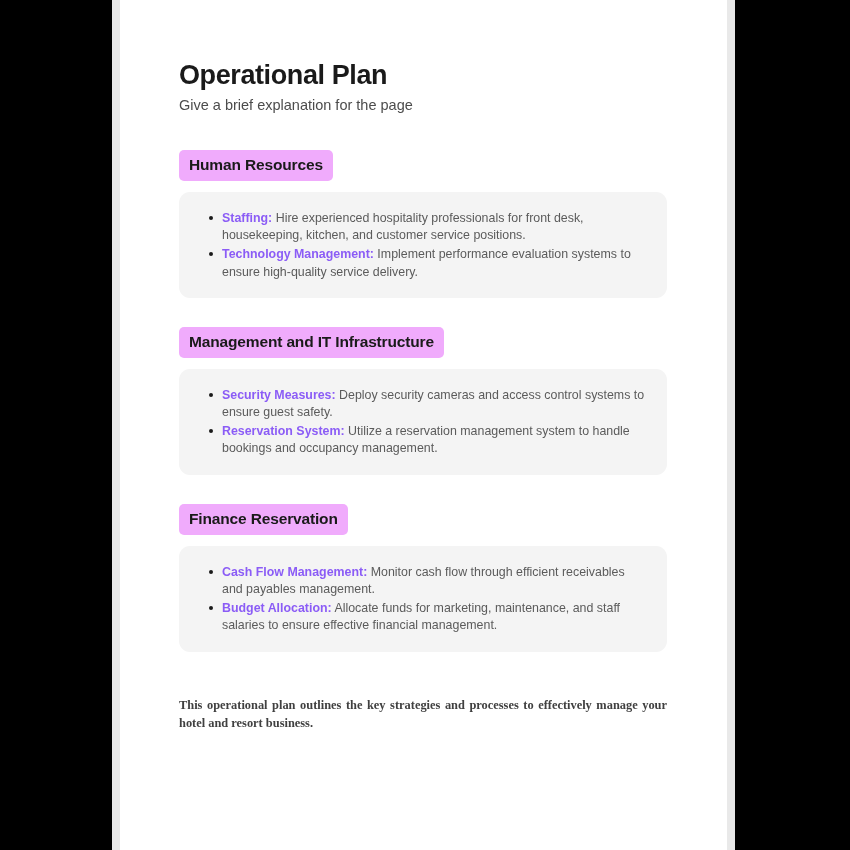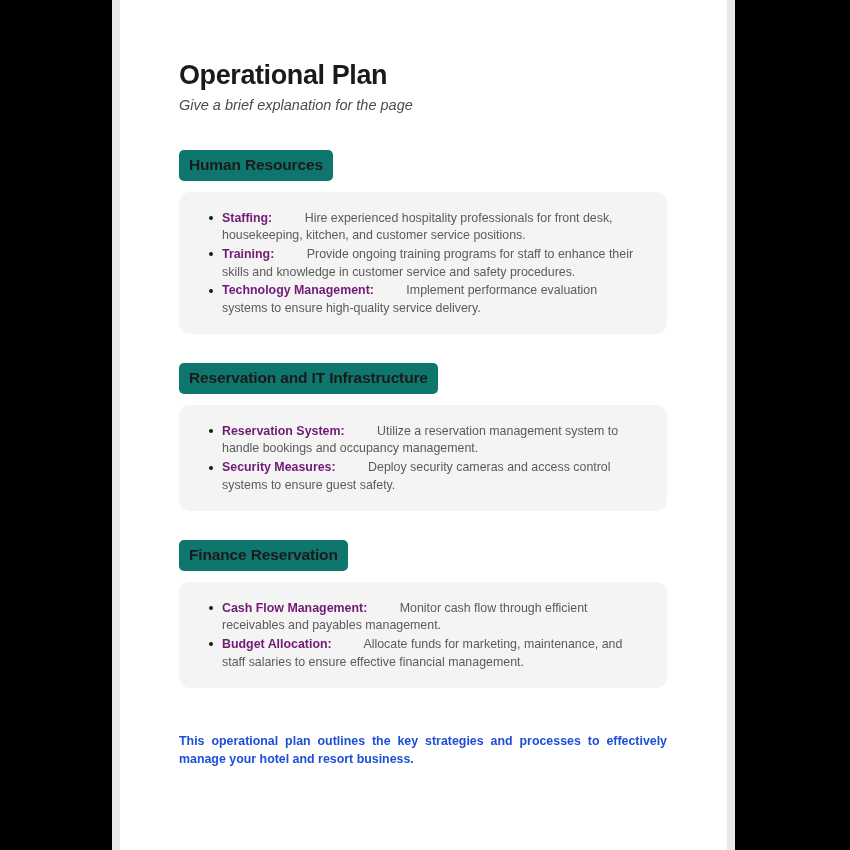--- a/index.html
+++ b/index.html
@@ -57,33 +57,32 @@
     letter-spacing: -0.4px;
     line-height: 1.15;
     margin: 0 0 5px 0;
   }
   .doc-subtitle {
     font-size: 14.5px;
     font-weight: 400;
     color: #4c4c4c;
     line-height: 1.25;
     margin: 0 0 36px 0;
-    font-style: italic;
   }
 
   
   .section { margin-bottom: 29px; }
 
   .section-heading-row {
     display: block;
     margin: 0 0 11px 0;
   }
   .section-heading {
     display: inline-block;
-    background: #0f766e;
+    background: #f0abfc;
     color: #1a1a1a;
     font-size: 15.5px;
     font-weight: 700;
     letter-spacing: -0.15px;
     line-height: 1;
     padding: 7px 10px 8px 10px;
     border-radius: 5px;
   }
 
   .section-card {
@@ -110,32 +109,33 @@
     position: absolute;
     left: -13px;
     top: 6.5px;
     width: 4px;
     height: 4px;
     border-radius: 50%;
     background: #1a1a1a;
   }
   .b-label {
     font-weight: 700;
-    color: #701a75;
-  }
-  .b-text { font-weight: 400; margin-left: 29px; }
+    color: #8b5cf6;
+  }
+  .b-text { font-weight: 400; }
 
   
   .closing {
     margin-top: 45px;
     font-size: 12.4px;
     font-weight: 700;
-    color: #1d4ed8;
+    color: #404040;
     line-height: 1.45;
     text-align: justify;
+    font-family: Liberation Serif, serif;
   }
 </style>
 </head>
 <body>
 
 <div class="viewport">
 
   <div class="page-shadow-left"></div>
   <div class="page-shadow-right"></div>
 
@@ -148,40 +148,37 @@
       <div class="section">
         <div class="section-heading-row">
           <span class="section-heading">Human Resources</span>
         </div>
         <div class="section-card">
           <ul class="bullets">
             <li>
               <span class="b-label">Staffing:</span><span class="b-text"> Hire experienced hospitality professionals for front desk, housekeeping, kitchen, and customer service positions.</span>
             </li>
             <li>
-              <span class="b-label">Training:</span><span class="b-text"> Provide ongoing training programs for staff to enhance their skills and knowledge in customer service and safety procedures.</span>
-            </li>
-            <li>
               <span class="b-label">Technology Management:</span><span class="b-text"> Implement performance evaluation systems to ensure high-quality service delivery.</span>
             </li>
           </ul>
         </div>
       </div>
 
       <div class="section">
         <div class="section-heading-row">
-          <span class="section-heading">Reservation and IT Infrastructure</span>
+          <span class="section-heading">Management and IT Infrastructure</span>
         </div>
         <div class="section-card">
           <ul class="bullets">
             <li>
+              <span class="b-label">Security Measures:</span><span class="b-text"> Deploy security cameras and access control systems to ensure guest safety.</span>
+            </li>
+            <li>
               <span class="b-label">Reservation System:</span><span class="b-text"> Utilize a reservation management system to handle bookings and occupancy management.</span>
-            </li>
-            <li>
-              <span class="b-label">Security Measures:</span><span class="b-text"> Deploy security cameras and access control systems to ensure guest safety.</span>
             </li>
           </ul>
         </div>
       </div>
 
       <div class="section">
         <div class="section-heading-row">
           <span class="section-heading">Finance Reservation</span>
         </div>
         <div class="section-card">

